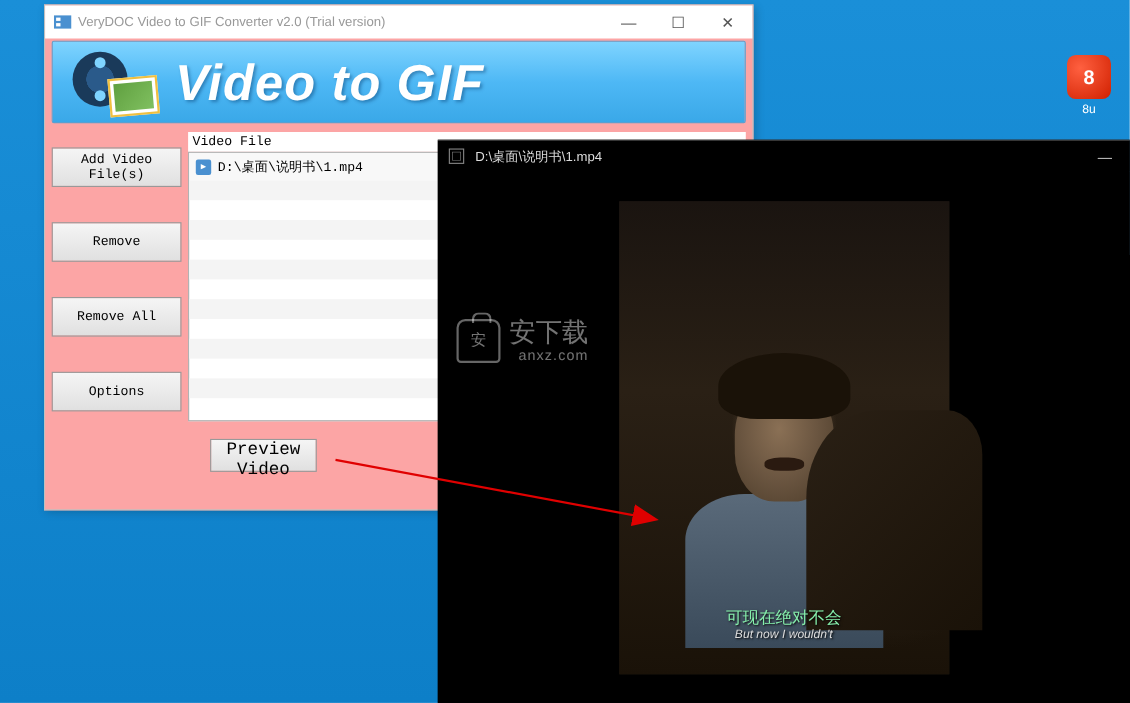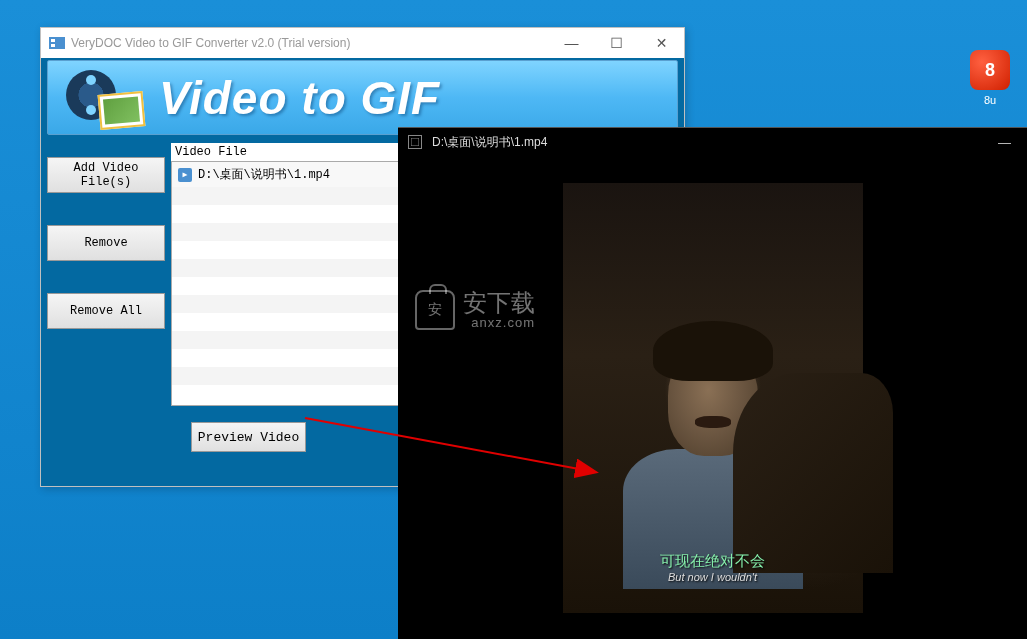--- a/index.html
+++ b/index.html
@@ -13,24 +13,23 @@
       overflow: hidden;
     }
     
     
     .main-window {
       position: absolute;
       left: 40px;
       top: 4px;
       width: 645px;
       height: 460px;
-      background: #0369a1;
+      background: #fca5a5;
       border: 1px solid #c0c0c0;
       box-shadow: 2px 2px 8px rgba(0,0,0,0.2);
-      margin-top: 23px;
     }
     .titlebar {
       height: 30px;
       display: flex;
       align-items: center;
       padding: 0 0 0 8px;
       background: #fff;
       color: #999;
       font-size: 12px;
     }
@@ -169,25 +168,25 @@
     .empty-row { height: 18px; }
     .empty-row:nth-child(even) { background: #f4f4f4; }
     
     .bottom-row {
       display: flex;
       padding: 12px 0 0 150px;
       gap: 20px;
     }
     .action-btn {
       height: 30px;
-      width: 115px;
+      width: 97px;
       background: linear-gradient(180deg, #f5f5f5, #e0e0e0);
       border: 1px solid #999;
       font-family: "Courier New", monospace;
-      font-size: 13px;
+      font-size: 16px;
       cursor: pointer;
     }
     
     
     .preview-window {
       position: absolute;
       left: 398px;
       top: 127px;
       width: 629px;
       height: 512px;
@@ -397,20 +396,21 @@
       <div class="photo-stack"></div>
     </div>
     <div class="banner-text">Video to GIF</div>
   </div>
 
   <div class="content">
     <div class="sidebar">
       <button class="side-btn">Add Video File(s)</button>
       <button class="side-btn">Remove</button>
       <button class="side-btn">Remove All</button>
+      <button class="side-btn">Options</button>
     </div>
 
     <div class="file-area">
       <div class="file-header">Video File</div>
       <div class="file-list">
         <div class="file-row">
           <span class="file-icon">▶</span>
           <span>D:\桌面\说明书\1.mp4</span>
         </div>
         <div class="empty-row"></div>

